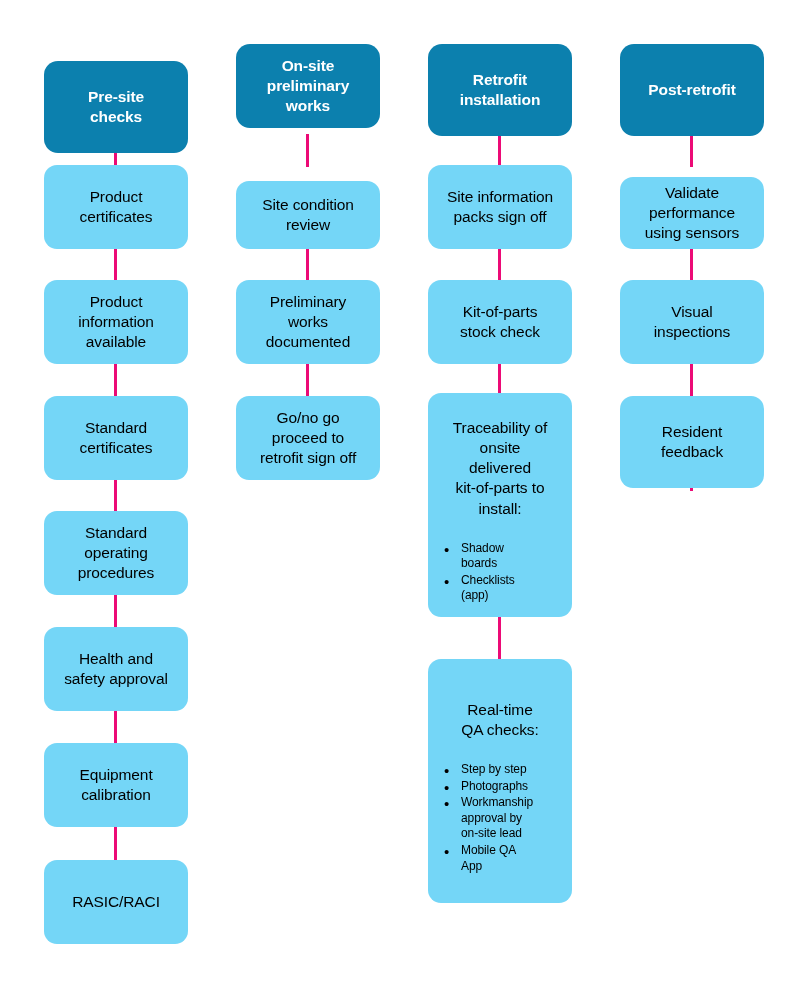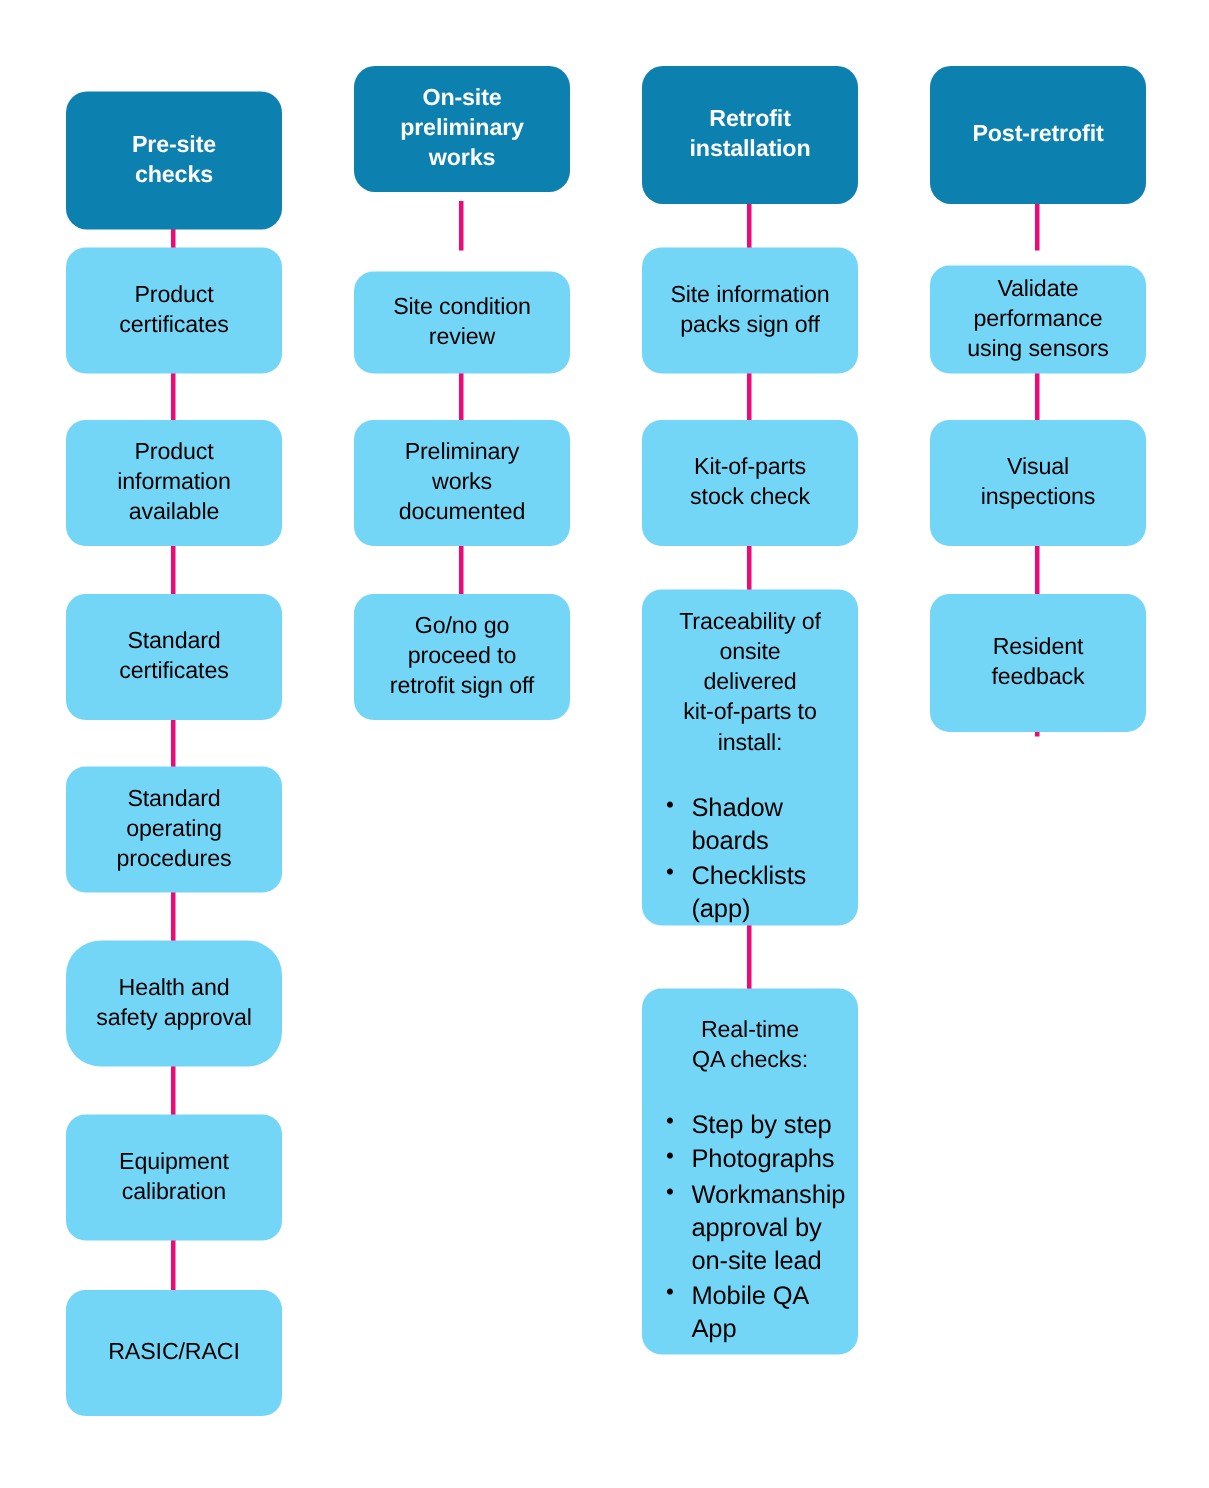--- a/index.html
+++ b/index.html
@@ -71,21 +71,21 @@
     margin: 0;
     padding: 0;
     width: 100%;
     text-align: left;
     margin-top: 22px;
   }
   .node ul.bullets li {
     position: relative;
     padding-left: 27px;
     margin-bottom: 1px;
-    font-size: 17px;
+    font-size: 12px;
     line-height: 1.30;
     white-space: pre-line;
   }
   .node ul.bullets li::before {
     content: "\2022";
     position: absolute;
     left: 10px;
     top: -1px;
     font-size: 15px;
   }
@@ -122,21 +122,21 @@
         <span class="node-text">Standard
 certificates</span>
       </div>
       <div class="connector" style="top: 478px; height: 35px; background: rgb(236, 10, 118);"></div>
       <div class="node" style="top: 511px; height: 84px;">
         <span class="node-text">Standard
 operating
 procedures</span>
       </div>
       <div class="connector" style="top: 593px; height: 36px; background: rgb(236, 10, 118);"></div>
-      <div class="node" style="top: 627px; height: 84px; border-radius: 23px;">
+      <div class="node" style="top: 627px; height: 84px;">
         <span class="node-text">Health and
 safety approval</span>
       </div>
       <div class="connector" style="top: 709px; height: 36px; background: rgb(236, 10, 118);"></div>
       <div class="node" style="top: 743px; height: 84px;">
         <span class="node-text">Equipment
 calibration</span>
       </div>
       <div class="connector" style="top: 825px; height: 37px; background: rgb(236, 10, 118);"></div>
       <div class="node" style="top: 860px; height: 84px;">

